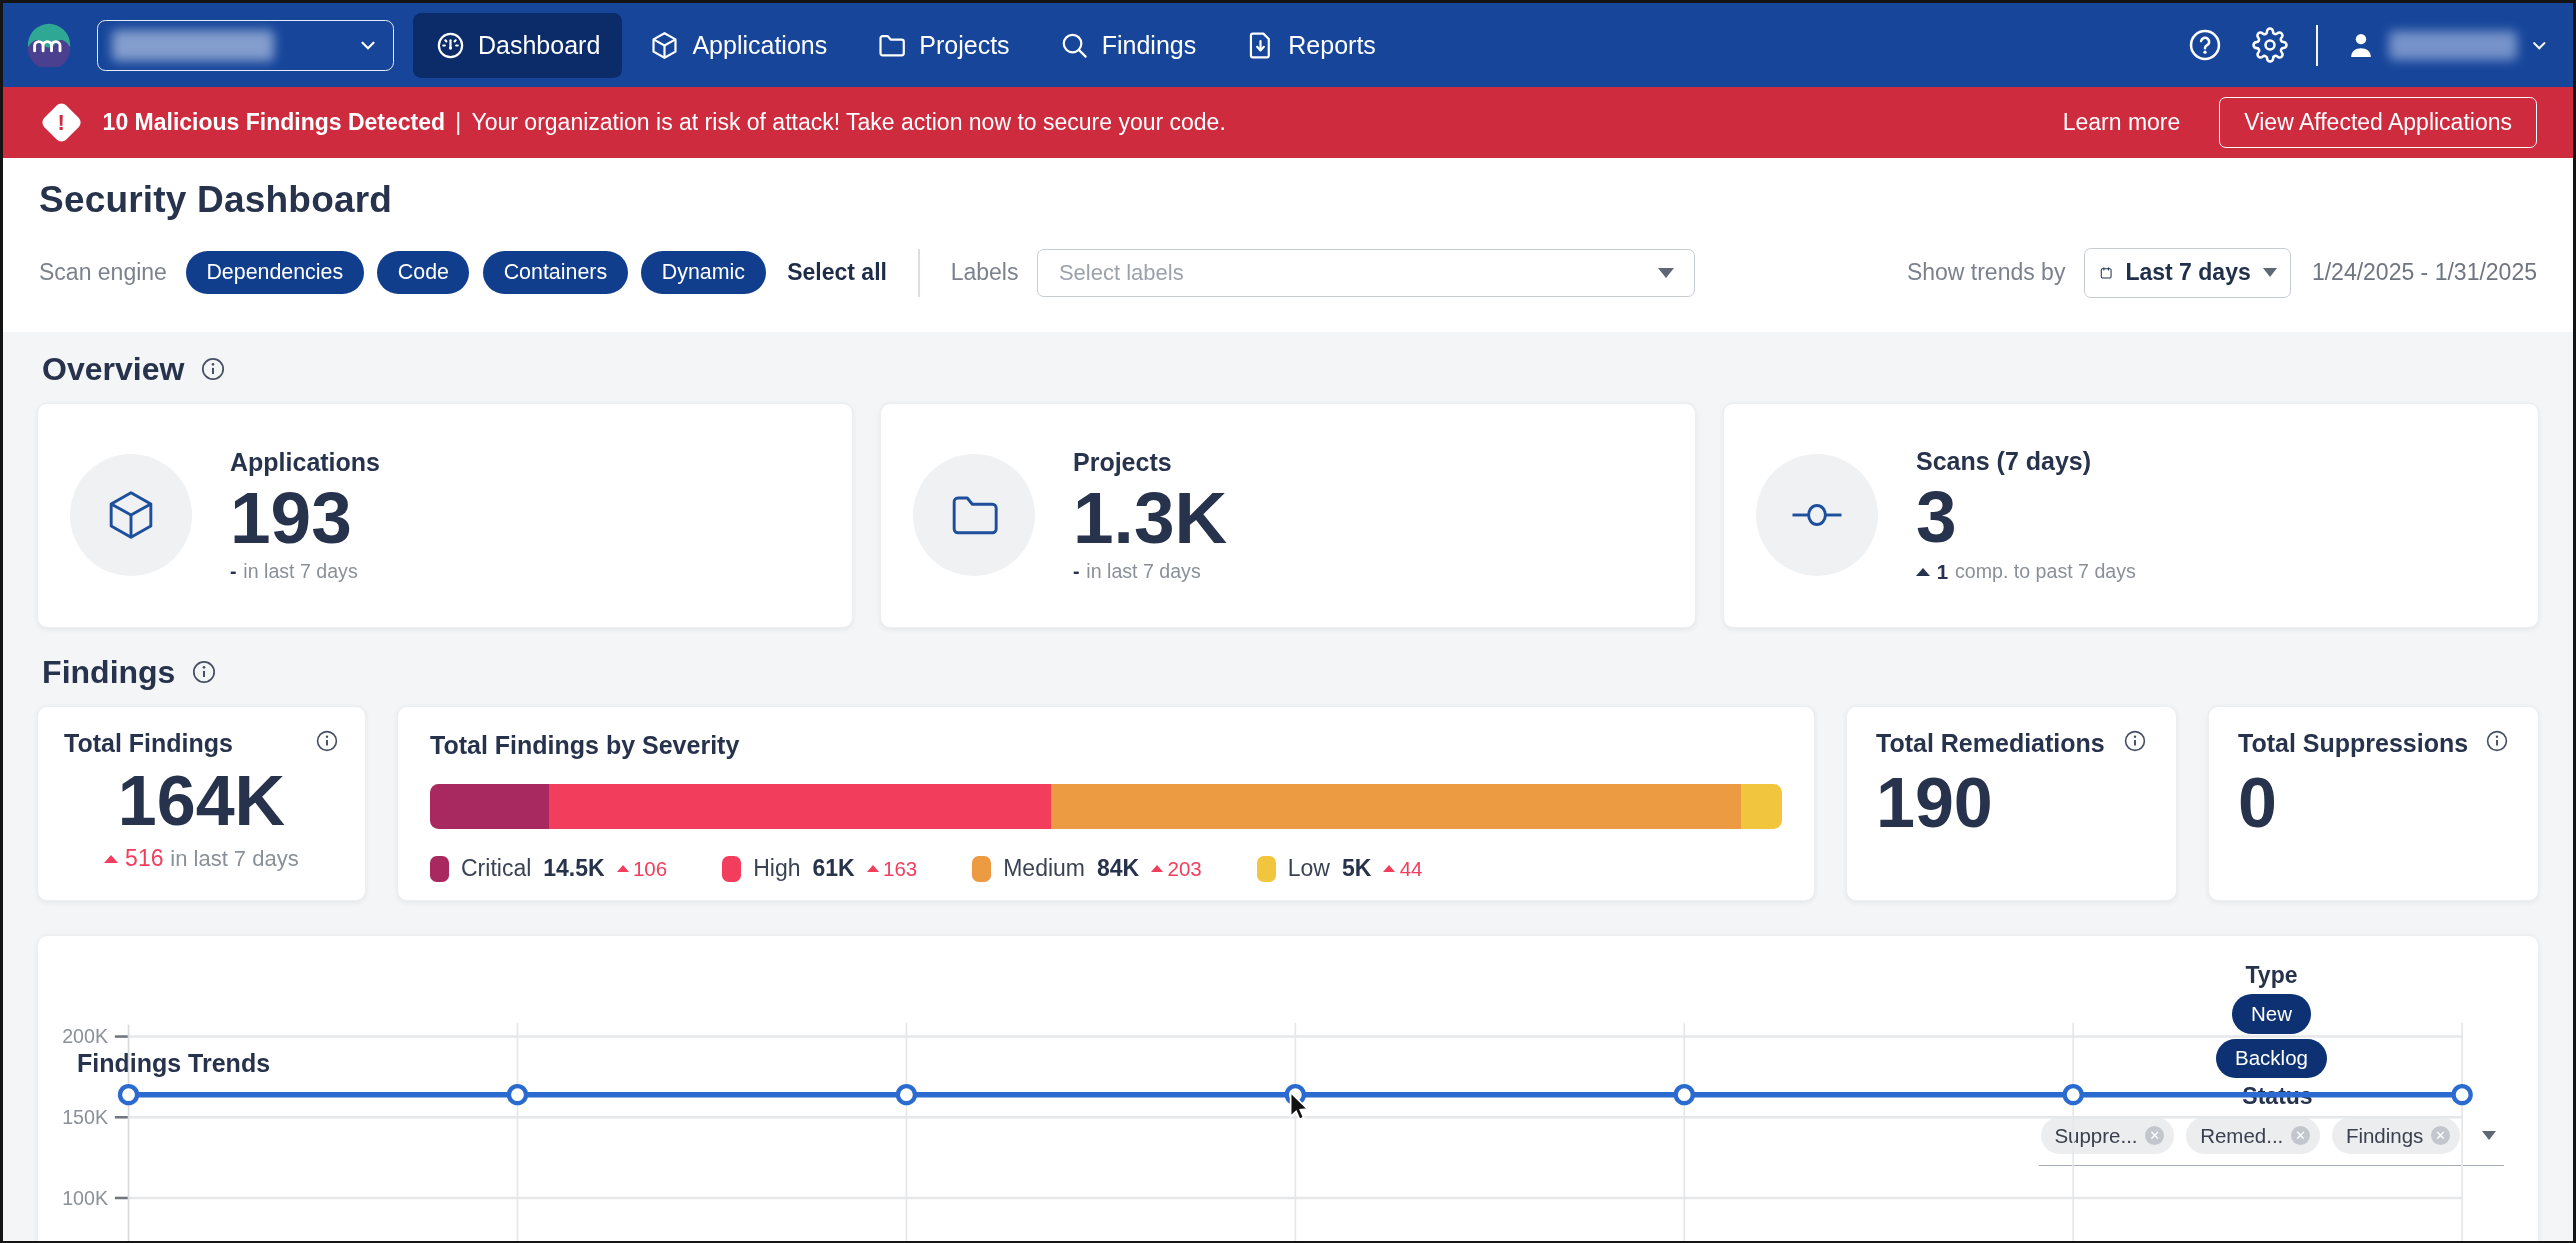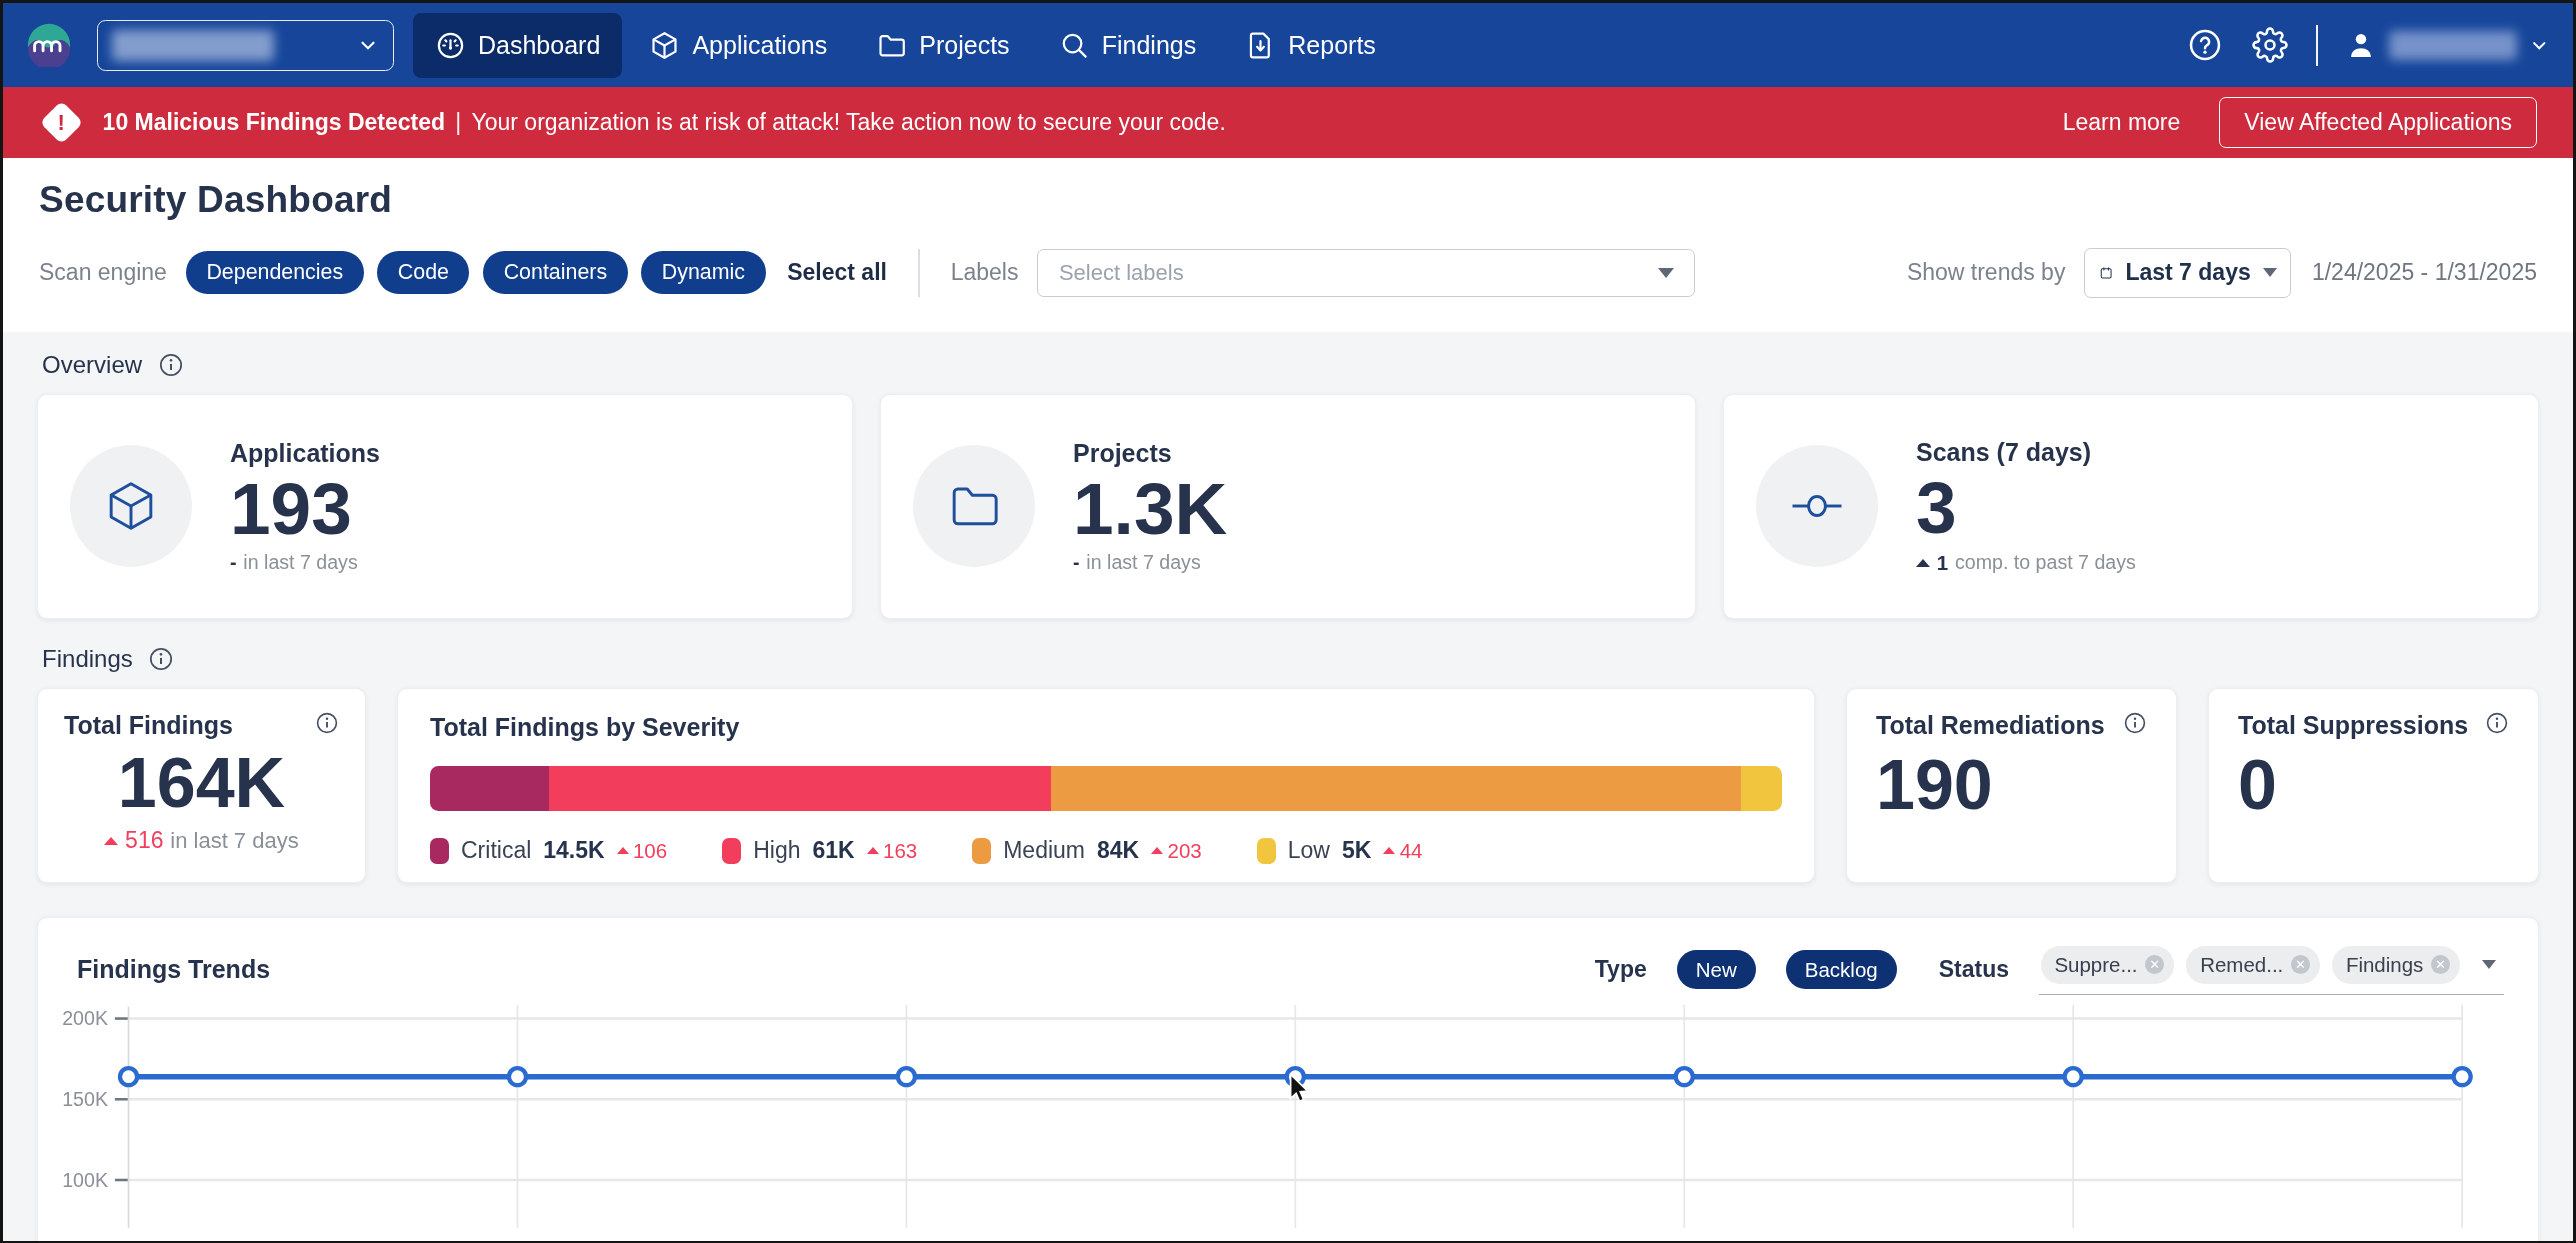--- a/index.html
+++ b/index.html
@@ -54,21 +54,21 @@
   .spacer { flex:1; }
   .period-select { width:207px; height:50px; border:1.7px solid #C7CBD2; border-radius:6.8px; display:flex; align-items:center; gap:12px; padding:0 13.7px; cursor:pointer; color:#20304A; }
   .period-select .val { font-size:23px; font-weight:600; white-space:nowrap; }
   .period-select .caret { border-left-width:7.7px; border-right-width:7.7px; border-top-width:9.4px; }
   .daterange { color:#6F7680; margin-left:20.5px; font-size:23px; white-space:nowrap; }
 
   
   .main { padding:0 34px; }
   .sec-head { display:flex; align-items:center; gap:15.4px; margin:19px 5.1px 15.4px 5.1px; }
   .sec-head.findings-head { margin-top:26px; }
-  .sec-title { font-size:24px; font-weight:400; color:#27334C; }
+  .sec-title { font-size:32px; font-weight:700; color:#27334C; }
   .info-ic { color:#454F63; display:flex; cursor:pointer; }
 
   .card { background:#fff; border-radius:10.2px; border:0.9px solid #EDEEF0; box-shadow:0 1.7px 5.1px rgba(35,47,68,.07); }
 
   .cards3 { display:flex; gap:27px; }
   .stat-card { flex:1; height:225px; display:flex; align-items:center; padding-left:32px; }
   .icon-circle { width:122px; height:122px; border-radius:50%; background:#F0F1F2; display:flex; align-items:center; justify-content:center; flex:0 0 auto; }
   .stat-text { margin-left:38px; }
   .stat-label { font-size:25px; font-weight:bold; color:#27334C; }
   .stat-value { font-size:73px; font-weight:bold; color:#27334C; line-height:1.12; }
@@ -97,21 +97,21 @@
   .sev-delta { display:flex; align-items:center; gap:4.3px; font-size:20.5px; color:var(--delta-red); }
   .sev-delta .tri-up { border-left-width:6px; border-right-width:6px; border-bottom-width:7.7px; }
 
   .num-card { width:331px; padding:22px 29px; flex:0 0 auto; }
   .num-value { font-size:70px; font-weight:bold; color:#27334C; margin-top:8.5px; line-height:1.05; }
 
   
   .trends-card { margin-top:34px; height:367px; position:relative; border-radius:10.2px 10.2px 0 0; }
   .trends-head { display:flex; align-items:center; padding:26px 34px 0 39px; }
   .trends-title { font-size:25px; font-weight:bold; color:#27334C; }
-  .trends-controls { margin-left:auto; display:flex; align-items:center; gap:30px; }
+  .trends-controls { margin-left:auto; display:flex; align-items:center; gap:5px;flex-direction:column; }
   .ctl-label { font-size:23px; font-weight:bold; color:#27334C; }
   .type-pill { background:var(--type-pill-bg); color:#fff; border-radius:853px; padding:7.7px 19px; font-size:20.5px; cursor:pointer; }
   .status-select { display:flex; align-items:center; gap:12px; border-bottom:1.7px solid #A6ACB6; padding:1.7px 8.5px 10.2px 1.7px; min-width:465px; cursor:pointer; }
   .chip { background:#ECEDEF; border-radius:853px; padding:6.8px 10.2px 6.8px 13.7px; font-size:20.5px; color:#39414F; display:flex; align-items:center; gap:7.7px; white-space:nowrap; }
   .chip-x { width:19px; height:19px; border-radius:50%; background:#C2C7CE; color:#fff; font-size:13px; line-height:1; display:flex; align-items:center; justify-content:center; cursor:pointer; }
   .status-select .caret { border-left-width:7.7px; border-right-width:7.7px; border-top-width:9.4px; }
   .chart-svg { position:absolute; left:0; top:85px; }
   .cursor { position:absolute; left:1249px; top:155px; }
 </style>
 </head>

